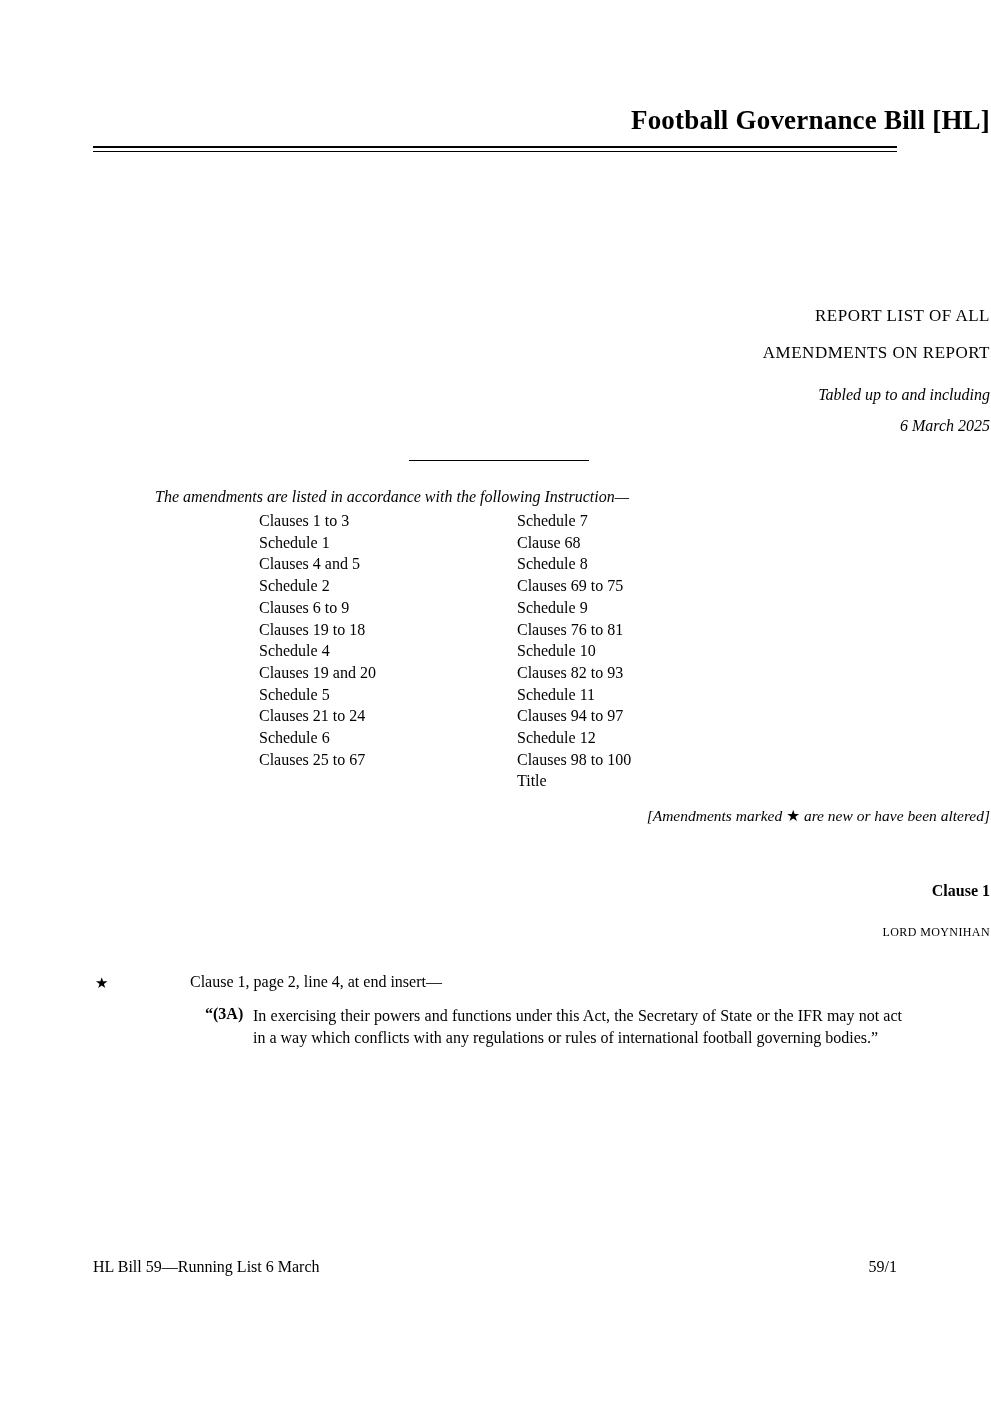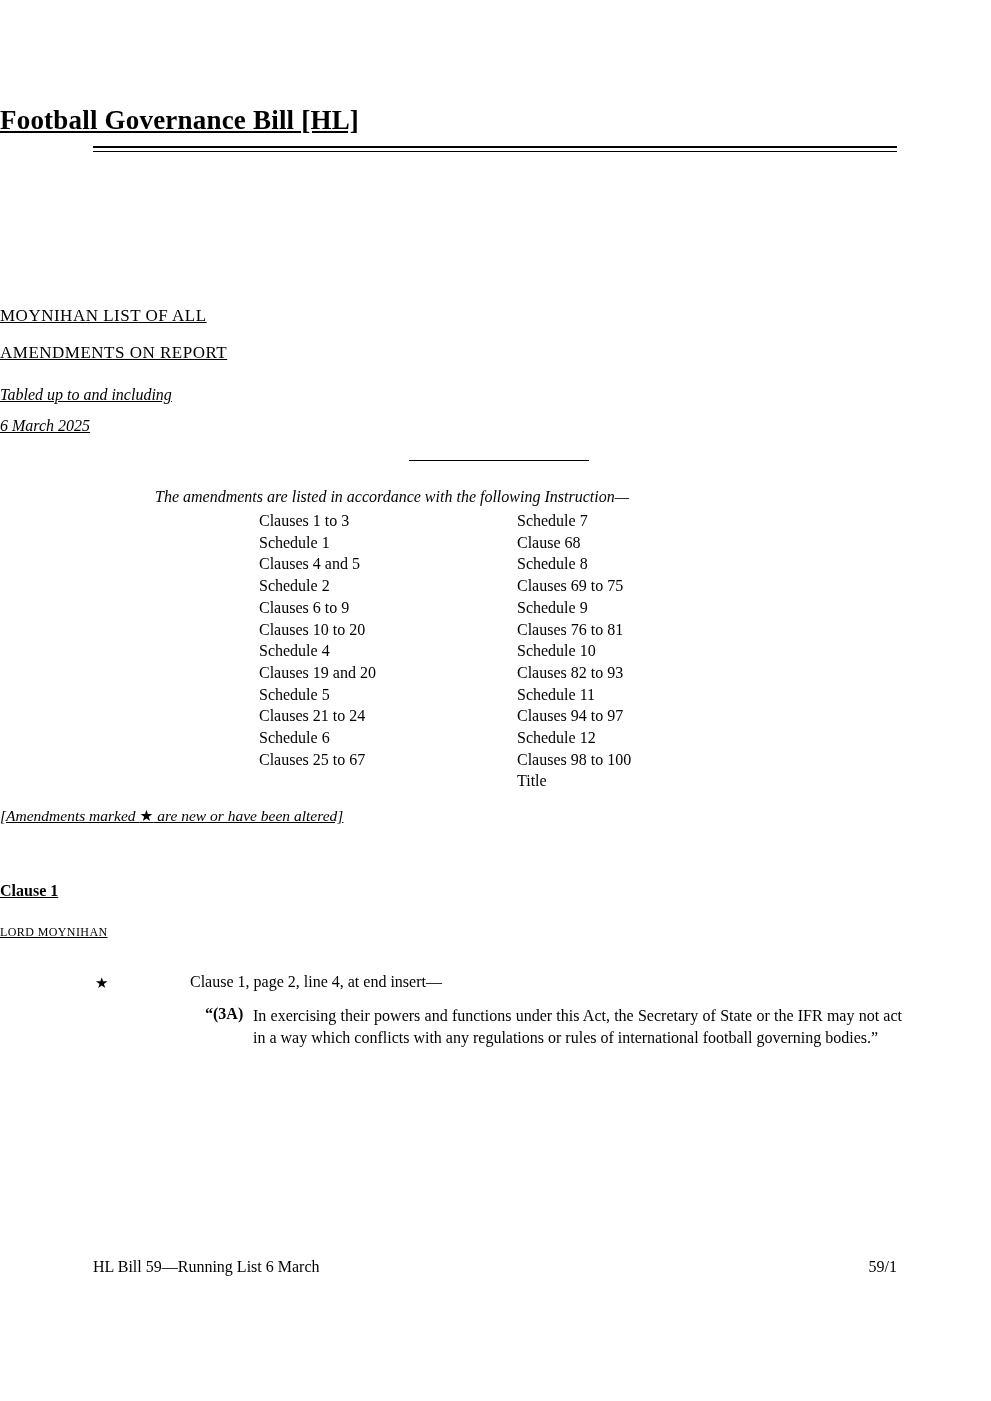--- a/index.html
+++ b/index.html
@@ -8,21 +8,21 @@
     position: relative;
     width: 991px;
     height: 1401px;
     margin: 0 auto;
     background: #ffffff;
     color: #000000;
     font-family: "Liberation Serif", serif;
     overflow: hidden;
   }
   .abs { position: absolute; }
-  .center { left: 0; right: 1px; text-align: left; text-decoration: underline; }
+  .center { left: 0; right: 1px; text-align: right; }
   .title { font-size: 27px; font-weight: bold; letter-spacing: 0.2px; }
   .rule-double {
     left: 93px; right: 94px; height: 6px;
     border-top: 2.5px solid #000;
     border-bottom: 1px solid #000;
   }
   .caps { font-size: 17px; letter-spacing: 0.5px; }
   .italic { font-style: italic; font-size: 16px; }
   .shortrule { height: 1px; background: #000; width: 180px; left: calc(50% - 87px); }
   .intro { left: 135px; font-style: italic; font-size: 16px; margin-left: 20px; }
@@ -41,37 +41,37 @@
   .footer { left: 93px; right: 94px; display: flex; justify-content: space-between; font-size: 16px; gap: 48px; }
 </style>
 </head>
 <body>
 
 <div class="page">
 
   <div class="abs center title" style="top:105px">Football Governance Bill [HL]</div>
   <div class="abs rule-double" style="top:146px"></div>
 
-  <div class="abs center caps" style="top:306px">MOYNIHAN LIST OF ALL</div>
+  <div class="abs center caps" style="top:306px">REPORT LIST OF ALL</div>
   <div class="abs center caps" style="top:343px">AMENDMENTS ON REPORT</div>
   <div class="abs center italic" style="top:386px">Tabled up to and including</div>
   <div class="abs center italic" style="top:417px">6 March 2025</div>
 
   <div class="abs shortrule" style="top:460px"></div>
 
   <div class="abs intro" style="top:488px">The amendments are listed in accordance with the following Instruction—</div>
 
   <div class="abs cols" style="top:510px; left:235px;">
     <div class="col">
       <div>Clauses 1 to 3</div>
       <div>Schedule 1</div>
       <div>Clauses 4 and 5</div>
       <div>Schedule 2</div>
       <div>Clauses 6 to 9</div>
-      <div>Clauses 10 to 20</div>
+      <div>Clauses 19 to 18</div>
       <div>Schedule 4</div>
       <div>Clauses 19 and 20</div>
       <div>Schedule 5</div>
       <div>Clauses 21 to 24</div>
       <div>Schedule 6</div>
       <div>Clauses 25 to 67</div>
     </div>
     <div class="col col2">
       <div>Schedule 7</div>
       <div>Clause 68</div>

